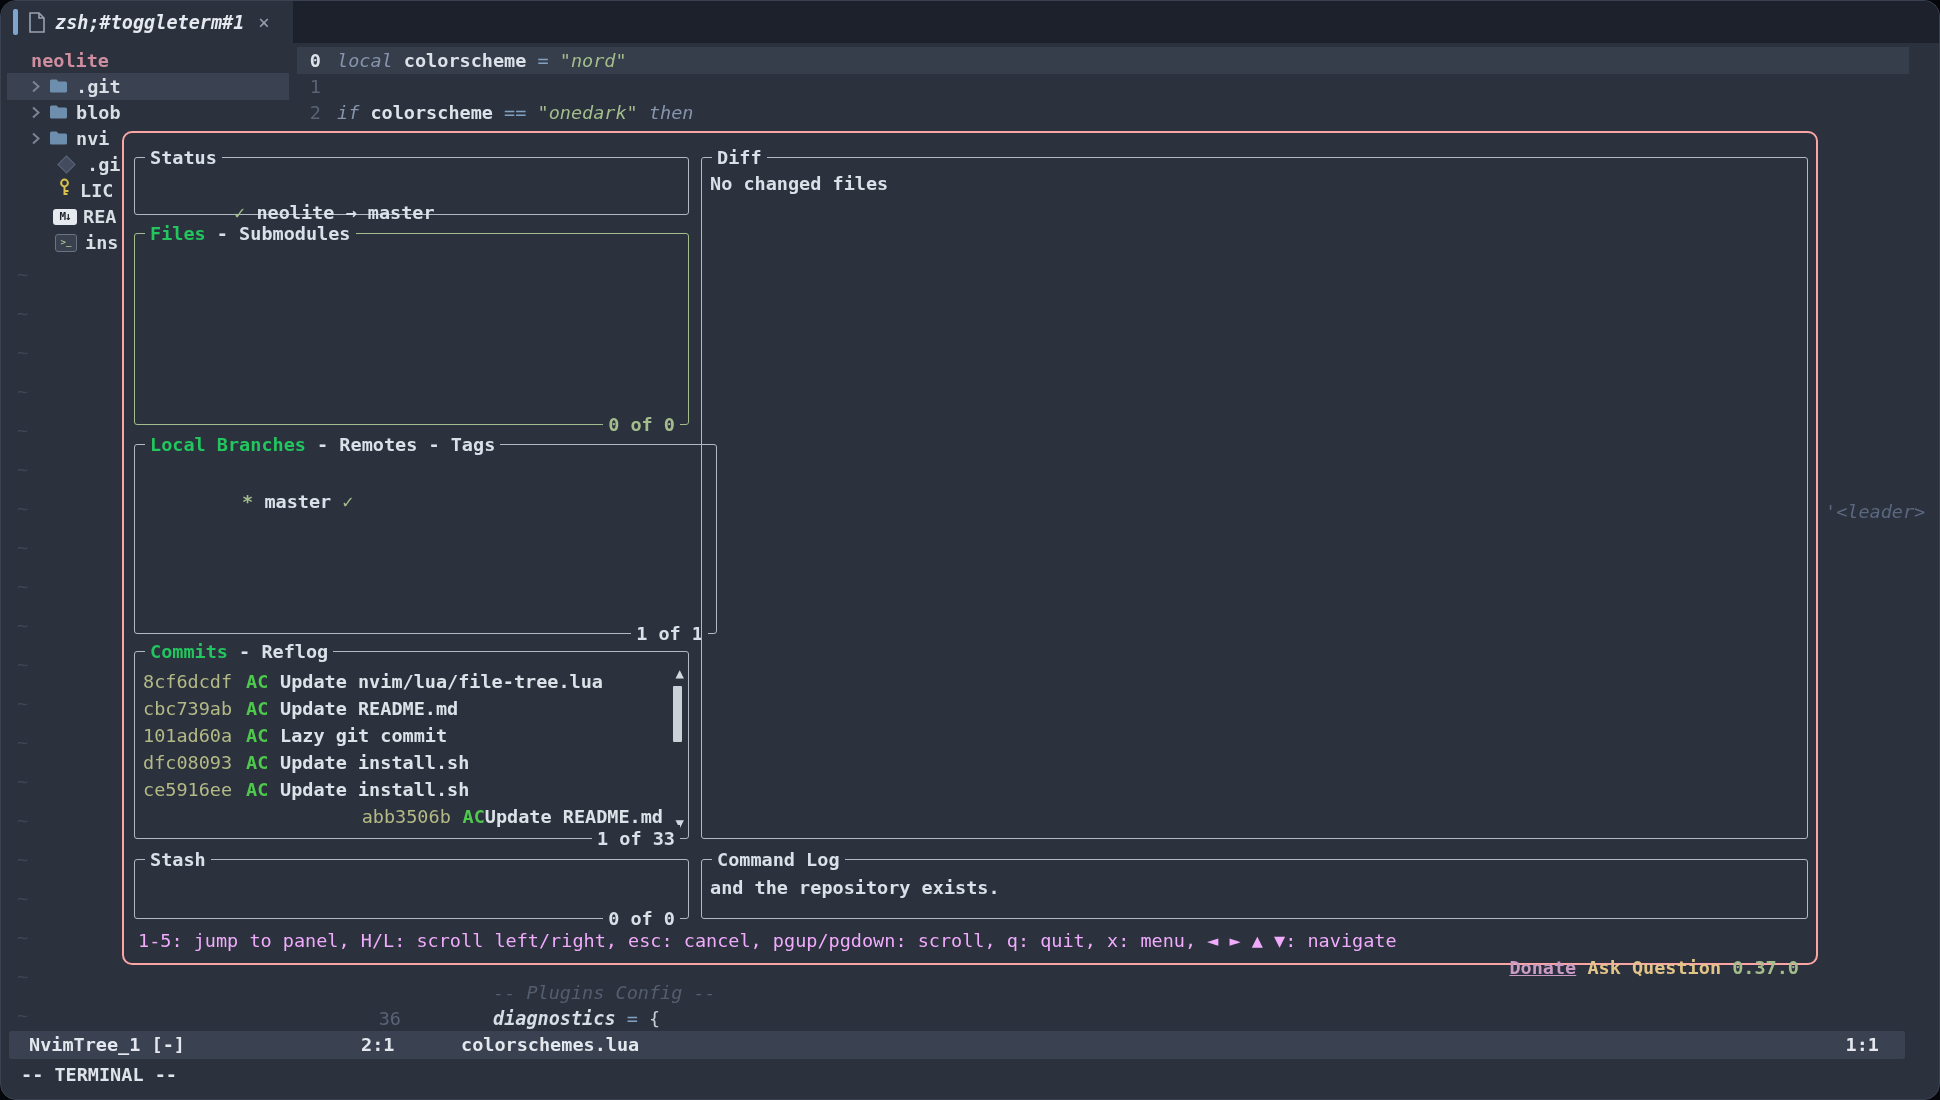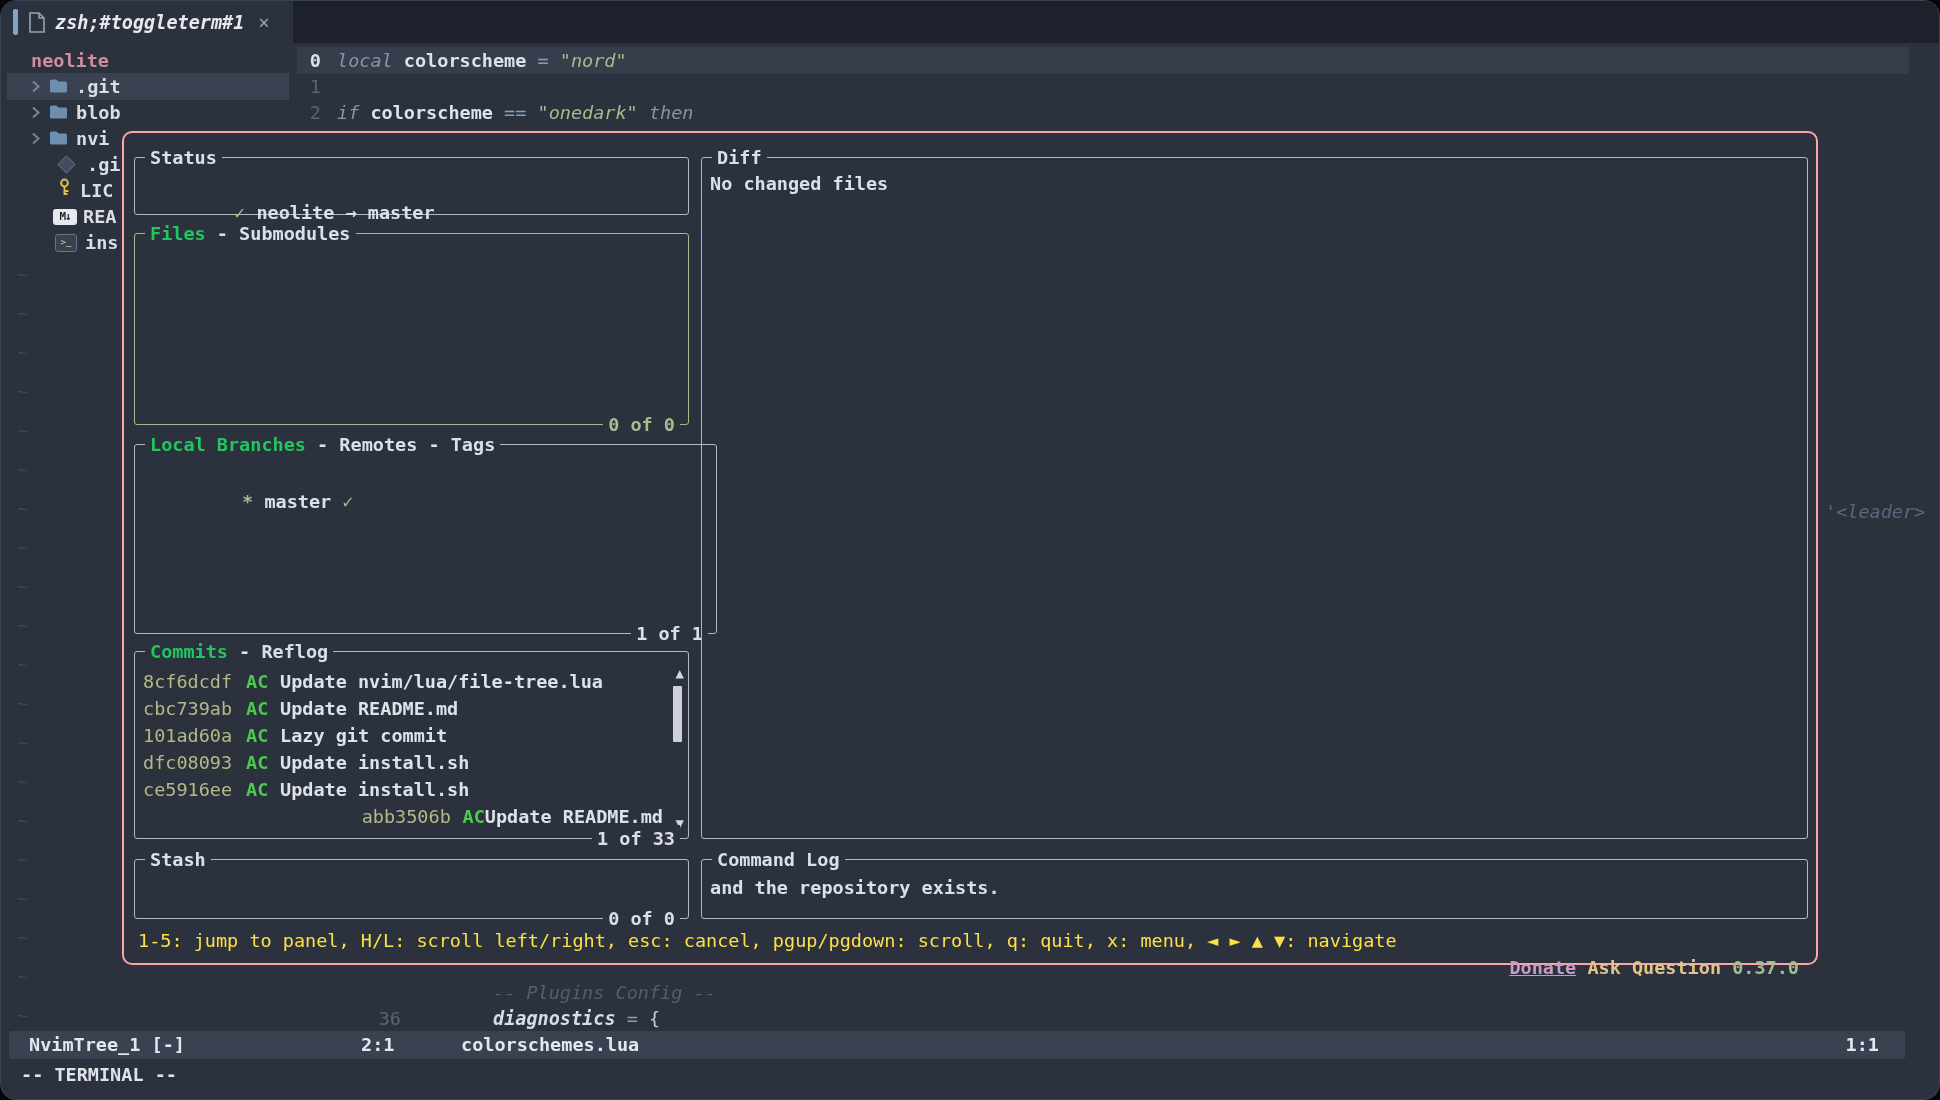--- a/index.html
+++ b/index.html
@@ -50,21 +50,21 @@
           white-space:pre;font-weight:700;color:#dbe0e8;}
   .pcount.green{color:#a3be8c;}
   .pcontent{position:absolute;line-height:27px;white-space:pre;font-weight:700;color:#dbe0e8;}
   .green{color:#a3be8c;}
   .commit-row{position:absolute;left:8px;height:27px;line-height:27px;white-space:pre;width:520px;}
   .c-hash{color:#b4ba85;display:inline-block;width:103px;}
   .c-author{color:#4ec94e;font-weight:700;display:inline-block;width:34px;}
   .c-msg{color:#dde2e9;font-weight:700;}
   .sb-arrow{position:absolute;right:4px;color:#d3d8e0;font-size:14px;line-height:14px;}
   .sb-thumb{position:absolute;right:6px;width:9px;background:#ccd1d9;border-radius:1px;}
-  .keybind{position:absolute;left:14px;top:794px;line-height:27px;white-space:pre;color:#fde047;}
+  .keybind{position:absolute;left:14px;top:794px;line-height:27px;white-space:pre;color:#f0abfc;}
   .lg-links{position:absolute;right:17px;top:794px;line-height:27px;white-space:pre;font-weight:700;}
   .donate{color:#c89ac4;text-decoration:underline;}
   .ask{color:#e2c488;}
   .version{color:#a3be8c;}
   
   .statusline{position:absolute;left:8px;top:1030px;width:1896px;height:28px;background:#3a4150;border-radius:2px;}
   .sl-item{position:absolute;line-height:28px;white-space:pre;font-weight:700;color:#e4e8ee;}
   .mode{position:absolute;left:20px;top:1060px;line-height:28px;white-space:pre;font-weight:700;color:#dfe3ea;}
 </style>
 </head>

